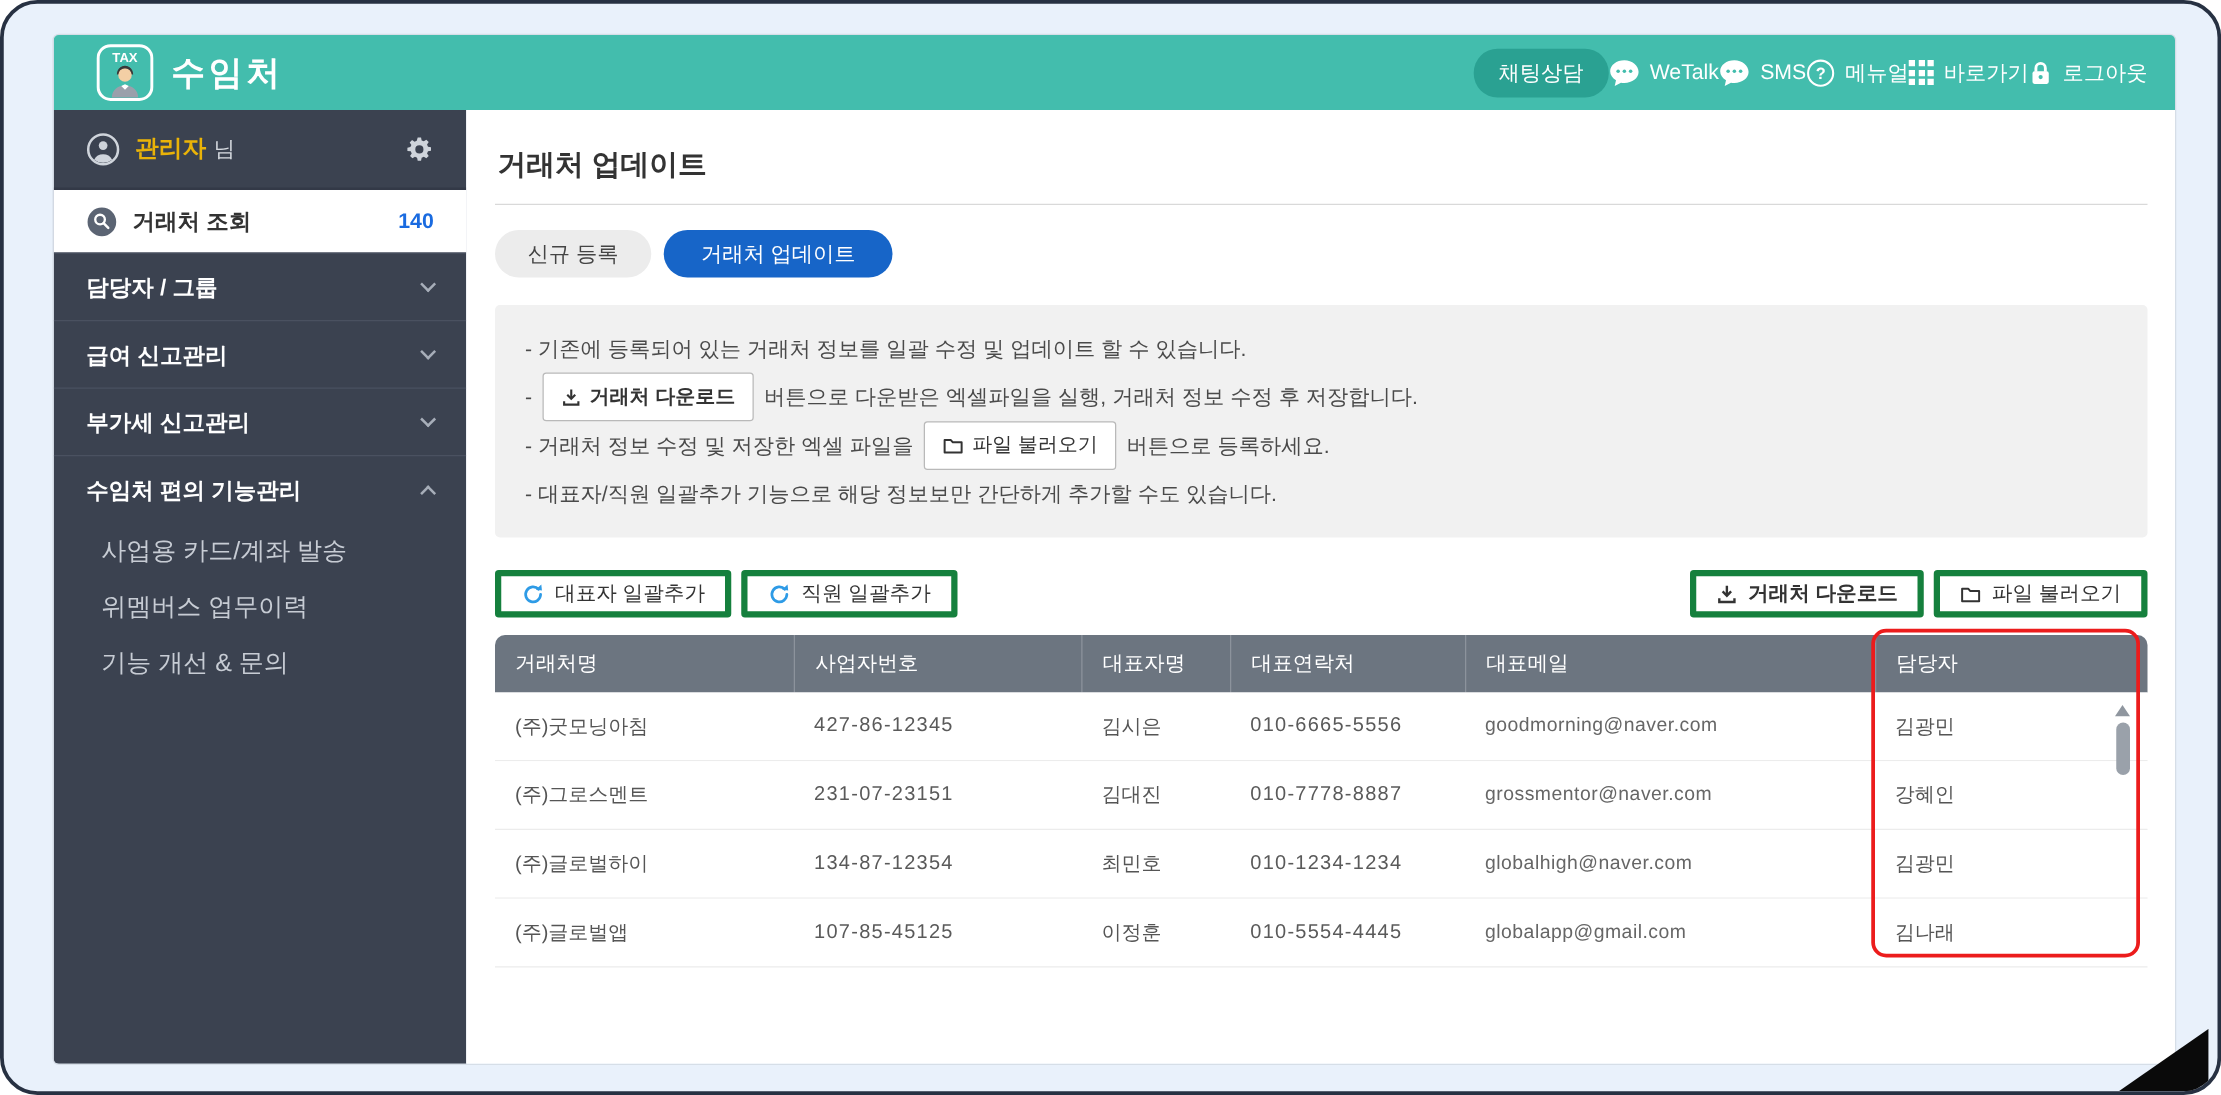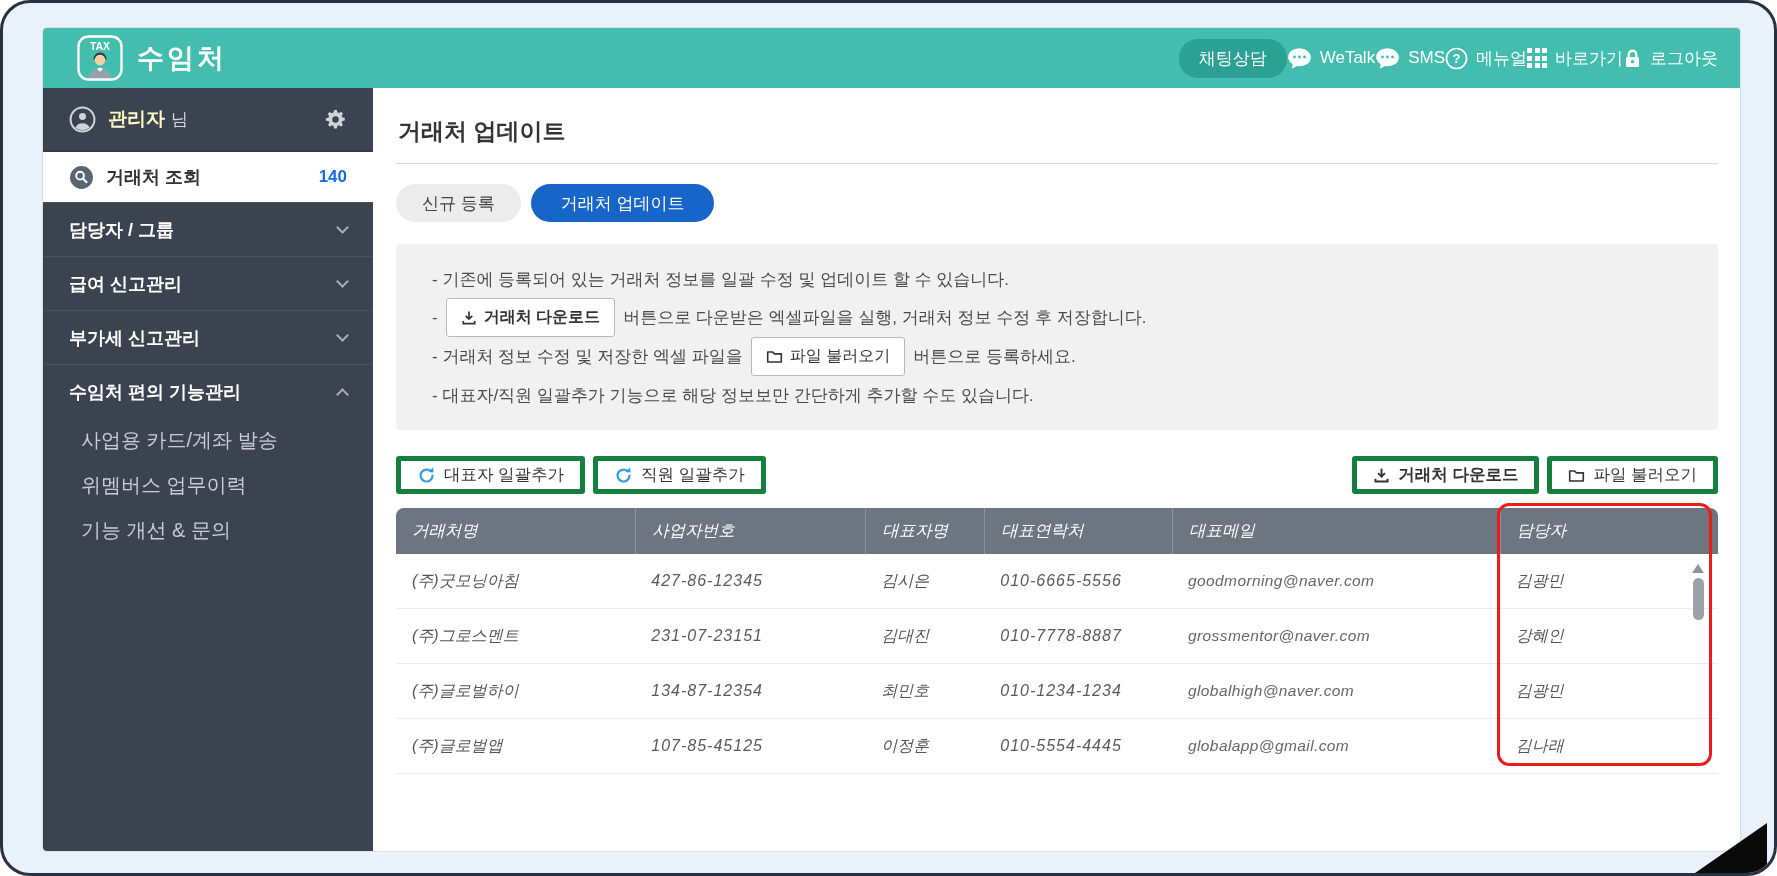--- a/index.html
+++ b/index.html
@@ -14,52 +14,52 @@
   .top-right { margin-left:auto; display:flex; align-items:center; }
   .chat-pill { background:#2aa192; color:#fff; font-size:17px; padding:8px 20px; border-radius:19px; cursor:pointer; }
   .top-item { display:flex; align-items:center; gap:8px; color:#fff; font-size:17px; cursor:pointer; }
   .grid-icon { display:grid; grid-template-columns:repeat(3,5px); grid-template-rows:repeat(3,5px); gap:2.5px; }
   .grid-icon i { background:#fff; }
 
   
   .body { flex:1; display:flex; min-height:0; }
   .sidebar { width:330px; background:#3b4250; flex:0 0 auto; display:flex; flex-direction:column; }
   .profile { height:64px; display:flex; align-items:center; padding:0 26px; border-bottom:2px solid #333947; }
-  .profile-name { color:#fef9c3; font-size:19px; font-weight:bold; margin-left:12px; }
+  .profile-name { color:#eab308; font-size:19px; font-weight:bold; margin-left:12px; }
   .profile-suffix { color:#d6dae0; font-size:17px; margin-left:6px; }
   .profile .gear { margin-left:auto; }
   .side-active { height:50px; background:#fff; display:flex; align-items:center; padding:0 26px; cursor:pointer; }
   .side-active .lbl { color:#333; font-size:18px; font-weight:bold; margin-left:12px; }
   .side-active .cnt { margin-left:auto; color:#1a6be0; font-size:17px; font-weight:bold; }
   .side-item { height:54px; display:flex; align-items:center; padding:0 26px; color:#fff; font-size:18px; font-weight:bold; border-top:1px solid #4a5160; cursor:pointer; }
   .side-item:first-of-type { border-top:none; }
   .chev { width:9px; height:9px; border-right:2px solid #a7aeb9; border-bottom:2px solid #a7aeb9; transform:rotate(45deg); margin-left:auto; margin-top:-4px; }
   .chev.up { transform:rotate(-135deg); margin-top:6px; }
   .side-sub { height:45px; display:flex; align-items:center; padding:0 26px 0 38px; color:#c7ccd4; font-size:20px; cursor:pointer; }
   .side-fill { flex:1; }
 
   
   .main { flex:1; background:#fff; padding:24px 22px 0 23px; display:flex; flex-direction:column; min-width:0; }
   .page-title { font-size:23px; font-weight:bold; color:#333; padding:4px 0 16px 2px; border-bottom:1px solid #d9d9d9; }
   .tabs { display:flex; gap:10px; margin-top:20px; }
   .tab { height:38px; display:flex; align-items:center; padding:0 26px; border-radius:19px; font-size:17px; cursor:pointer; }
   .tab.inactive { background:#ececec; color:#444; }
   .tab.active { background:#1765c8; color:#fff; padding:0 30px; }
-  .infobox { margin-top:22px; background:#f1f1f1; border-radius:4px; padding:16px 36px; color:#4a4a4a; font-size:17px; }
+  .infobox { margin-top:22px; background:#f1f1f1; border-radius:4px; padding:16px 24px; color:#4a4a4a; font-size:17px; }
   .info-line { display:flex; align-items:center; min-height:38px; gap:8px; flex-wrap:nowrap; white-space:nowrap; }
   .inline-btn { display:inline-flex; align-items:center; gap:7px; background:#fff; border:1px solid #b9b9b9; border-radius:3px; padding:8px 14px; font-size:16px; color:#333; cursor:pointer; }
   .inline-btn.bold { font-weight:bold; }
 
   .actions { display:flex; align-items:center; gap:8px; margin-top:26px; }
   .act-btn { display:inline-flex; align-items:center; gap:8px; background:#fff; border:5px solid #15803d; border-radius:3px; height:38px; padding:0 16px; font-size:16.5px; color:#333; cursor:pointer; }
   .act-btn.bold { font-weight:bold; }
   .spacer { margin-left:auto; }
 
   
-  .tbl { position:relative; margin-top:14px;font-style:italic; }
+  .tbl { position:relative; margin-top:14px; }
   .tbl-head { display:grid; grid-template-columns:18.1% 17.4% 9% 14.2% 24.8% 1fr; background:#6c7580; border-radius:8px 8px 0 0; height:46px; }
   .th { display:flex; align-items:center; padding-left:16px; color:#fff; font-size:16.5px; }
   .th + .th { border-left:1px solid rgba(255,255,255,.22); }
   .tr { display:grid; grid-template-columns:18.1% 17.4% 9% 14.2% 24.8% 1fr; height:55px; border-bottom:1px solid #ececec; background:#fff; }
   .td { display:flex; align-items:center; padding-left:16px; color:#555; font-size:16px; overflow:hidden; }
   .td.num { letter-spacing:1px; color:#5a5a5a; }
   .td.email { font-size:15.5px; letter-spacing:.4px; color:#666; }
   .col-highlight { position:absolute; top:-5px; bottom:8px; left:calc(83.5% - 3px); right:6px; border:3px solid #ec1c1c; border-radius:12px; pointer-events:none; z-index:3; }
   .tbl-scroll { position:absolute; top:56px; right:13px; width:14px; display:flex; flex-direction:column; align-items:center; z-index:2; }
   .scroll-up { width:0; height:0; border-left:6px solid transparent; border-right:6px solid transparent; border-bottom:9px solid #8f969f; cursor:pointer; }

